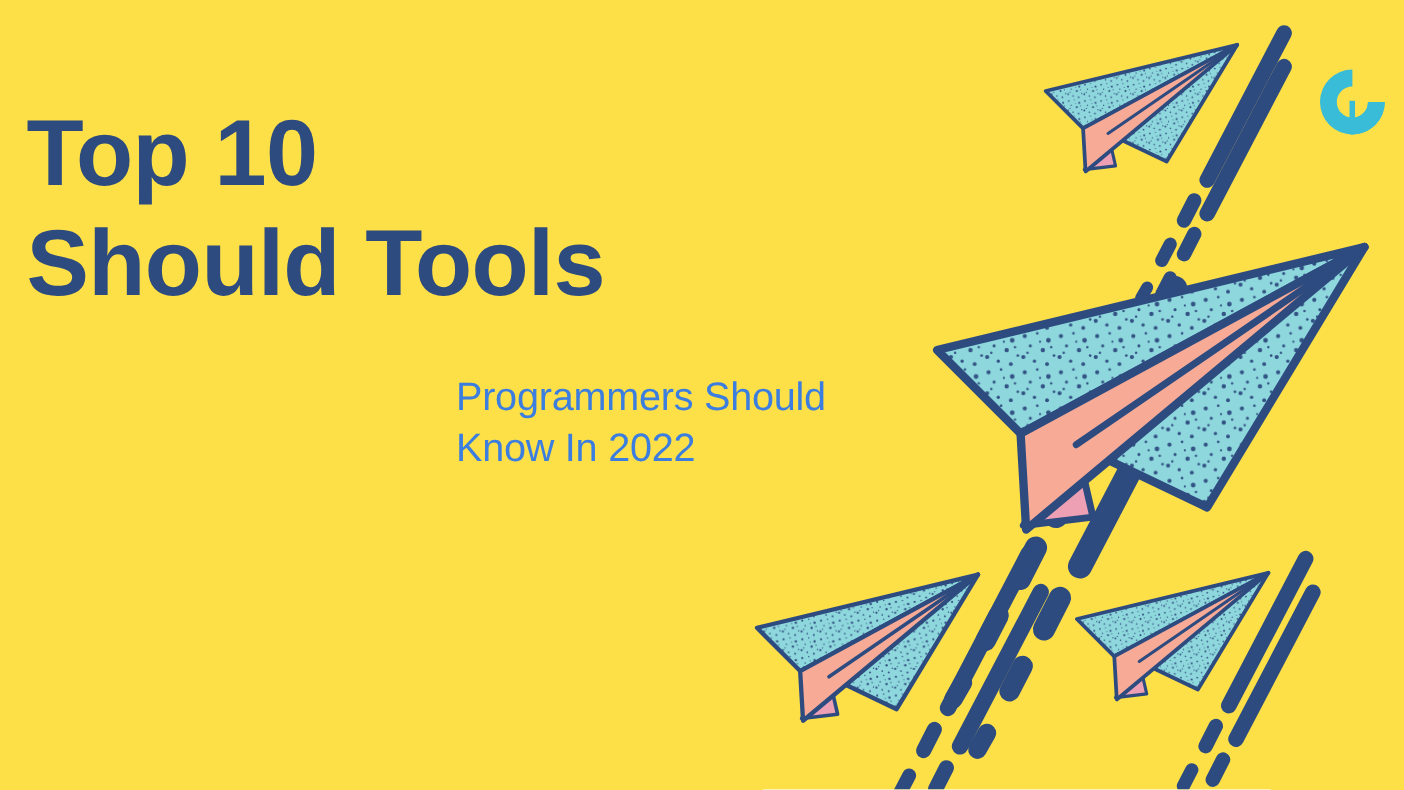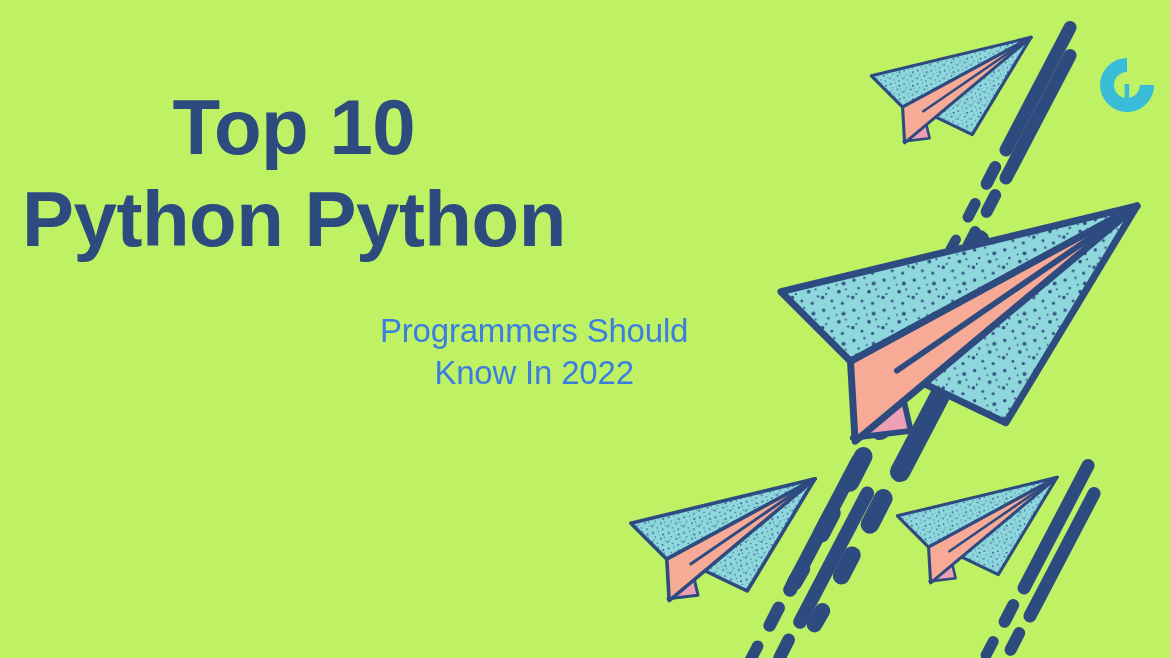--- a/index.html
+++ b/index.html
@@ -6,22 +6,21 @@
     margin: 0;
     padding: 0;
     background: #ffffff;
   }
   #banner {
     position: relative;
     width: 1170px;
     height: 658px;
     overflow: hidden;
     font-family: "Liberation Sans", sans-serif;
-    background: #bef264;
-    text-align: center;
+    background: #fde047;
   }
   #bg-layer {
     position: absolute;
     inset: 0;
     width: 100%;
     height: 100%;
   }
   #art-layer {
     position: absolute;
     inset: 0;
@@ -174,21 +173,21 @@
       <g transform="translate(888,468) scale(0.52)">
         <use href="#plane"></use>
       </g>
     </g>
   </svg>
 
   <div id="text-layer">
 
     <div class="title-block">
       <div class="title-line">Top 10</div>
-      <div class="title-line second">Python Python</div>
+      <div class="title-line second">Should Tools</div>
     </div>
 
     <div class="subtitle-block">
       <div class="subtitle-line">Programmers Should</div>
       <div class="subtitle-line">Know In 2022</div>
     </div>
 
     <div class="logo-wrap">
       <svg viewBox="0 0 58 58" width="58" height="58" xmlns="http://www.w3.org/2000/svg" aria-hidden="true">
 

